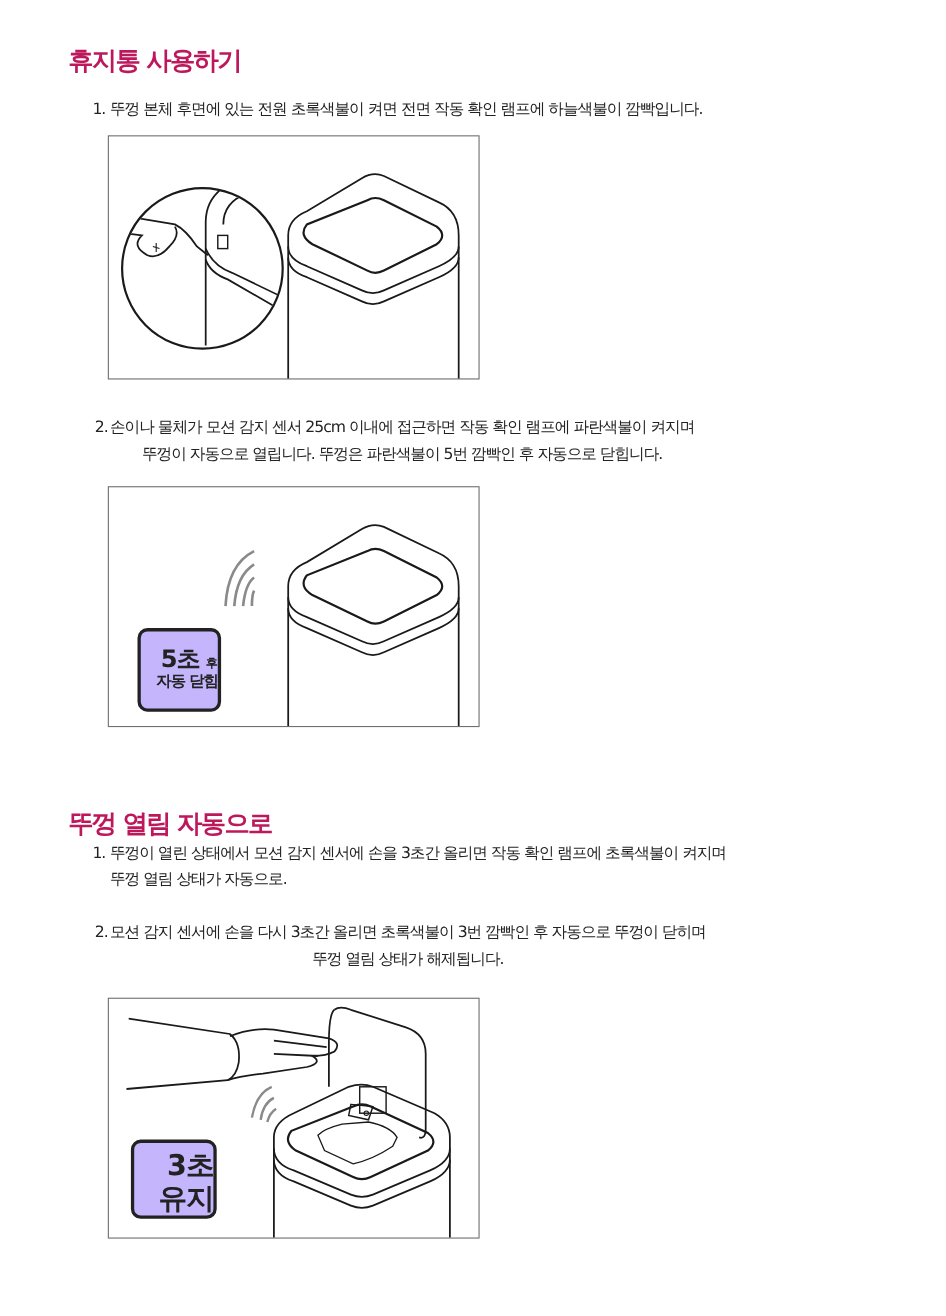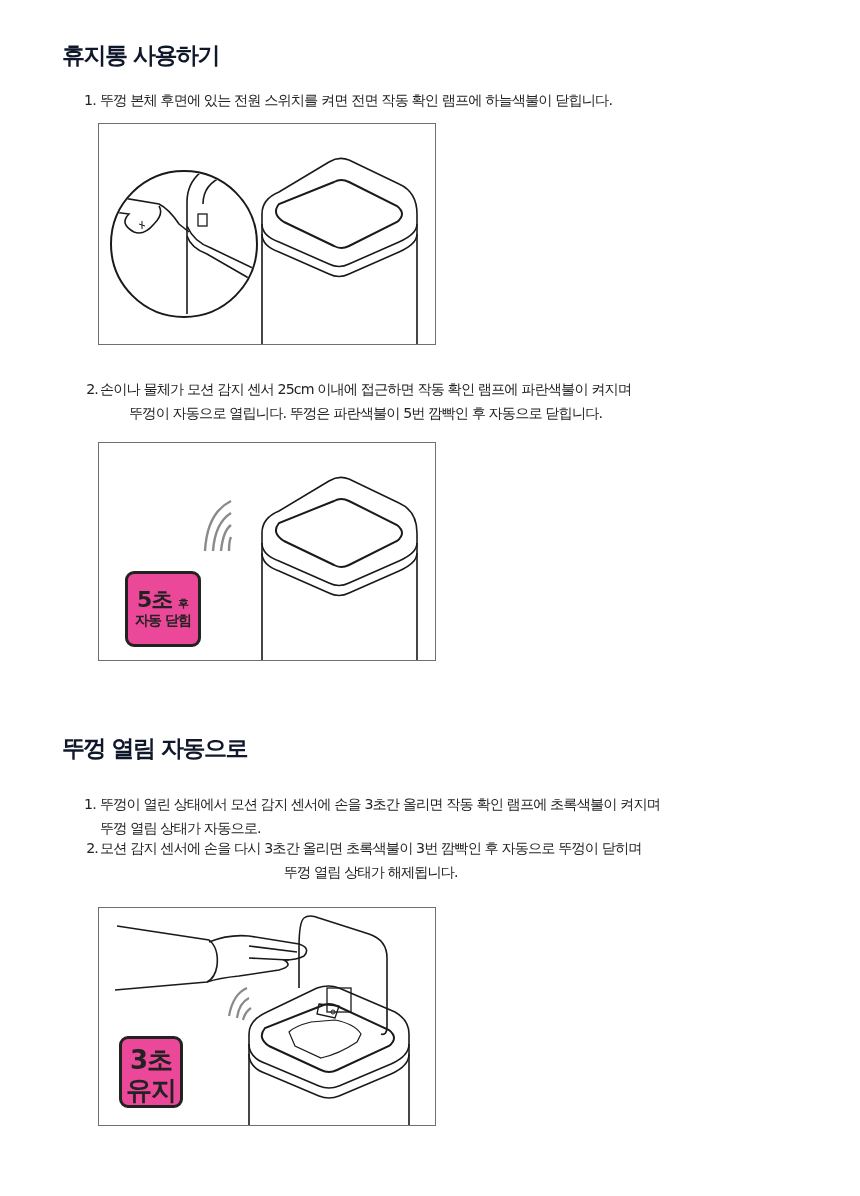--- a/index.html
+++ b/index.html
@@ -3,49 +3,49 @@
   <meta charset="utf-8">
   <style>
     html, body { margin: 0; padding: 0; background: #ffffff; }
     body {
       width: 860px; height: 1196px; position: relative; overflow: hidden;
       font-family: "DejaVu Sans", "Liberation Sans", sans-serif;
       color: #1a1a1a;
     }
     .heading {
       position: absolute; left: 62px; margin: 0;
-      font-size: 23px; font-weight: bold; letter-spacing: -1.5px; color: #0f172a;
+      font-size: 23px; font-weight: bold; letter-spacing: -1.5px; color: #be185d;
     }
     .step {
       position: absolute; left: 84px; margin: 0;
       font-size: 14.2px; line-height: 24px; letter-spacing: -0.9px; color: #222222;
       white-space: nowrap;
     }
     .step .num { display: inline-block; width: 16px; }
     .step .cont { display: block; padding-left: 16px; }
     .frame {
       position: absolute; left: 98px; width: 338px;
       border: 1px solid #6f6f6f; background: #fff; box-sizing: border-box; overflow: hidden;
     }
     .frame svg { position: absolute; left: 0; top: 0; }
     .badge {
       position: absolute; border: 3px solid #222; border-radius: 9px;
-      background: #ec4899; text-align: center; color: #222; font-weight: bold; box-sizing: border-box;
+      background: #c4b5fd; text-align: right; color: #222; font-weight: bold; box-sizing: border-box;
     }
     .badge .big { font-size: 22px; letter-spacing: -1px; line-height: 24px; }
     .badge .small { font-size: 11px; }
     .badge .line2 { font-size: 14px; letter-spacing: -1px; line-height: 16px; }
   </style>
 </head>
 <body>
 
 <h1 class="heading" style="top:40px;">휴지통 사용하기</h1>
 
 <p class="step" style="top:88px;">
-  <span class="num">1.</span><span>뚜껑 본체 후면에 있는 전원 스위치를 켜면 전면 작동 확인 램프에 하늘색불이 닫힙니다.</span>
+  <span class="num">1.</span><span>뚜껑 본체 후면에 있는 전원 초록색불이 켜면 전면 작동 확인 램프에 하늘색불이 깜빡입니다.</span>
 </p>
 
 <div class="frame" style="top:123px; height:222px;">
   <svg width="338" height="222" viewBox="0 0 338 222" fill="none" stroke="#1a1a1a" stroke-width="1.6">
 
     <circle cx="85" cy="120" r="73" stroke-width="2"></circle>
     <clipPath id="c1">
         <circle cx="85" cy="120" r="72"></circle>
       </clipPath>
     <g clip-path="url(#c1)">
@@ -85,21 +85,21 @@
     <path d="M180 80 Q172 90 185 98 L235 122 Q242 126 250 122 L298 98 Q308 90 298 82 L250 58 Q242 54 235 58 Z" stroke-width="2"></path>
   </svg>
   <div class="badge" style="left:26px; top:128px; width:76px; height:76px; padding-top:14px;">
     <div><span class="big">5초</span> <span class="small">후</span></div>
     <div class="line2">자동 닫힘</div>
   </div>
 </div>
 
 <h1 class="heading" style="top:733px;">뚜껑 열림 자동으로</h1>
 
-<p class="step" style="top:792px;">
+<p class="step" style="top:764px;">
   <span class="num">1.</span><span>뚜껑이 열린 상태에서 모션 감지 센서에 손을 3초간 올리면 작동 확인 램프에 초록색불이 켜지며</span>
   <span class="cont">뚜껑 열림 상태가 자동으로.</span>
 </p>
 
 <p class="step" style="top:836px;text-align:center;">
   <span class="num">2.</span><span>모션 감지 센서에 손을 다시 3초간 올리면 초록색불이 3번 깜빡인 후 자동으로 뚜껑이 닫히며</span>
   <span class="cont">뚜껑 열림 상태가 해제됩니다.</span>
 </p>
 
 <div class="frame" style="top:907px; height:219px;">
@@ -119,17 +119,17 @@
     <rect x="228" y="80" width="24" height="24" stroke-width="1.3"></rect>
     <path d="M220 96 L240 98 L236 110 L218 106 Z" stroke-width="1.3"></path>
 
     <path d="M150 219 V126 Q150 112 168 104 L218 80 Q230 76 240 80 L296 104 Q310 112 310 126 V219"></path>
     <path d="M150 136 Q150 150 168 156 L220 178 Q230 182 240 178 L292 156 Q310 148 310 136"></path>
     <path d="M150 146 Q150 160 168 166 L220 188 Q230 192 240 188 L292 166 Q310 158 310 146"></path>
     <path d="M166 120 Q158 130 170 138 L222 162 Q230 166 238 162 L290 138 Q300 130 290 122 L238 98 Q230 94 222 98 Z" stroke-width="2"></path>
     <path d="M190 124 Q196 118 212 114 L236 112 Q256 116 262 126 L258 134 Q240 146 222 150 L196 138 Z" stroke-width="1.2"></path>
     <circle cx="234" cy="104" r="2" stroke-width="1"></circle>
   </svg>
-  <div class="badge" style="left:20px; top:128px; width:64px; height:72px; padding-top:6px;">
+  <div class="badge" style="left:20px; top:128px; width:78px; height:72px; padding-top:6px;">
     <div class="big" style="font-size:26px; line-height:30px;">3초</div>
     <div class="big" style="font-size:26px; line-height:30px;">유지</div>
   </div>
 </div>
 
 </body></html>

